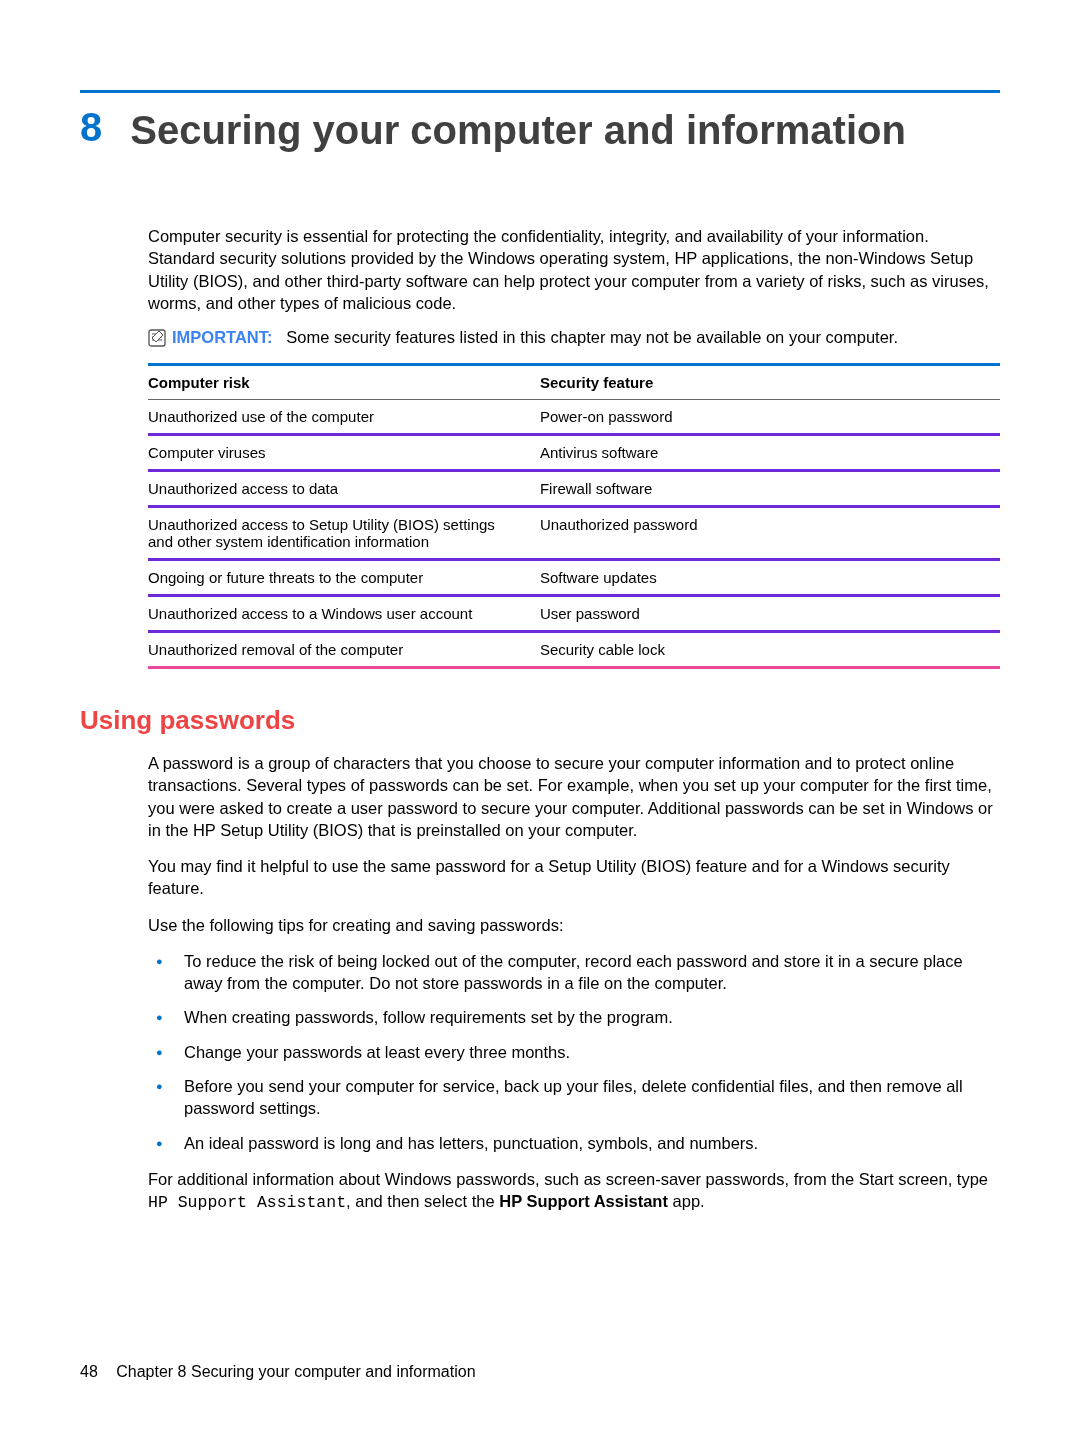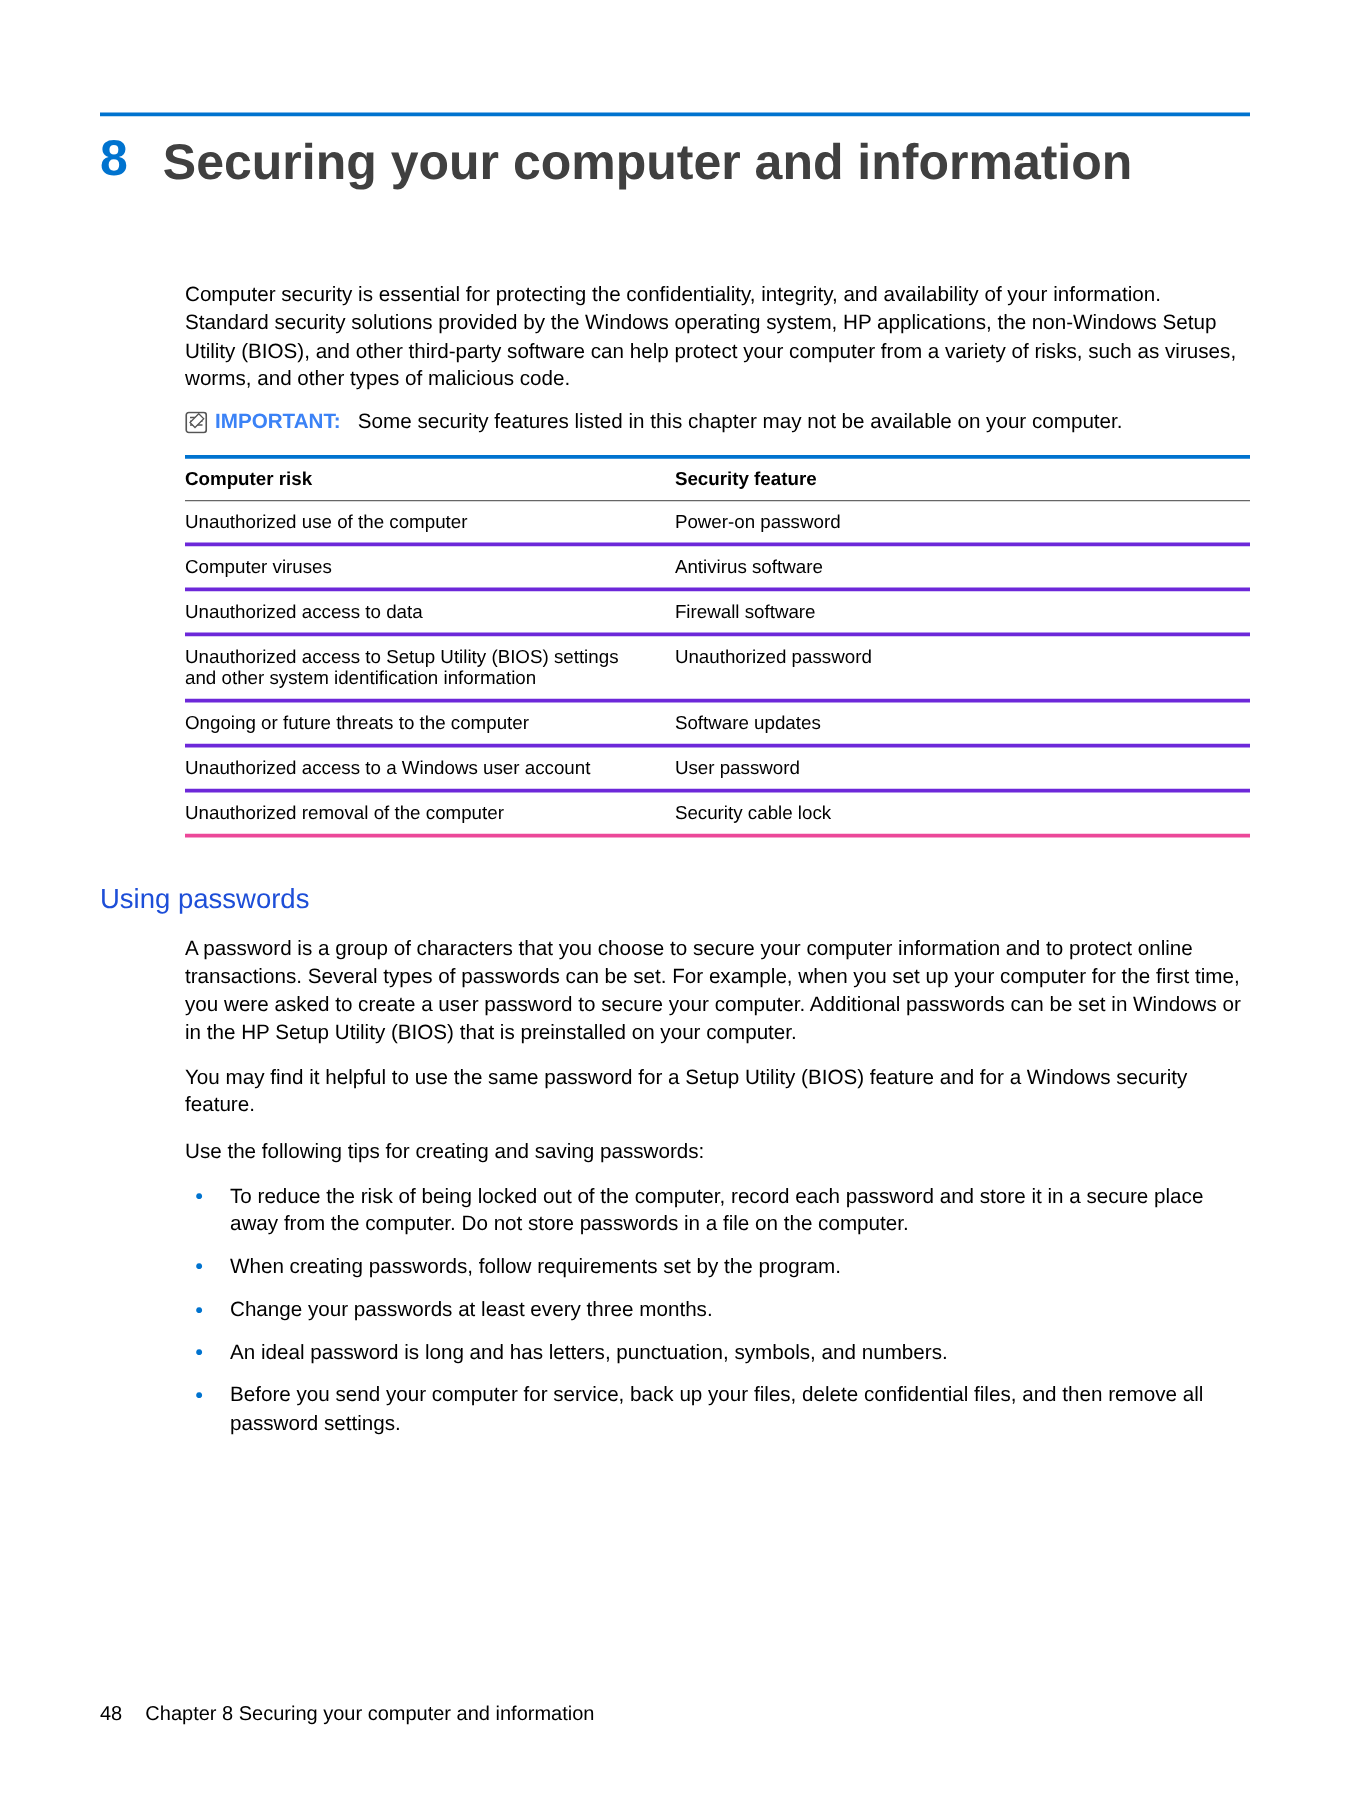--- a/index.html
+++ b/index.html
@@ -87,23 +87,23 @@
     border-bottom: 3px solid #6d28d9;
   }
   .risk-table tbody tr:last-child {
     border-bottom: 3px solid #ec4899;
   }
   .risk-table th:first-child, .risk-table td:first-child {
     width: 46%;
     padding-right: 20px;
   }
   .section-heading {
-    font-size: 22px;
-    font-weight: normal;
-    color: #1d4ed8;
+    font-size: 26px;
+    font-weight: bold;
+    color: #ef4444;
     margin-bottom: 16px;
   }
   .tips-list {
     list-style: none;
     margin-top: 4px;
     margin-bottom: 14px;
   }
   .tips-list li {
     position: relative;
     padding-left: 36px;
@@ -203,23 +203,26 @@
 
   <div class="body-block">
     <p class="para">A password is a group of characters that you choose to secure your computer information and to protect online transactions. Several types of passwords can be set. For example, when you set up your computer for the first time, you were asked to create a user password to secure your computer. Additional passwords can be set in Windows or in the HP Setup Utility (BIOS) that is preinstalled on your computer.</p>
     <p class="para">You may find it helpful to use the same password for a Setup Utility (BIOS) feature and for a Windows security feature.</p>
     <p class="para">Use the following tips for creating and saving passwords:</p>
 
     <ul class="tips-list" id="tips-list">
         <li>To reduce the risk of being locked out of the computer, record each password and store it in a secure place away from the computer. Do not store passwords in a file on the computer.</li>
         <li>When creating passwords, follow requirements set by the program.</li>
         <li>Change your passwords at least every three months.</li>
+        <li>Before you send your computer for service, back up your files, delete confidential files, and then remove all password settings.</li>
         <li>An ideal password is long and has letters, punctuation, symbols, and numbers.</li>
-        <li>Before you send your computer for service, back up your files, delete confidential files, and then remove all password settings.</li>
       </ul>
 
+    <p class="para">
+      <span>For additional information about Windows passwords, such as screen-saver passwords, from the Start screen, type </span><span class="mono">HP Support Assistant</span><span>, and then select the </span><span class="bold">HP Support Assistant</span><span> app.</span>
+    </p>
   </div>
 </div>
 
 <div class="footer">
   <span class="pn">48</span>
   <span>Chapter 8   Securing your computer and information</span>
 </div>
 
 </body></html>

